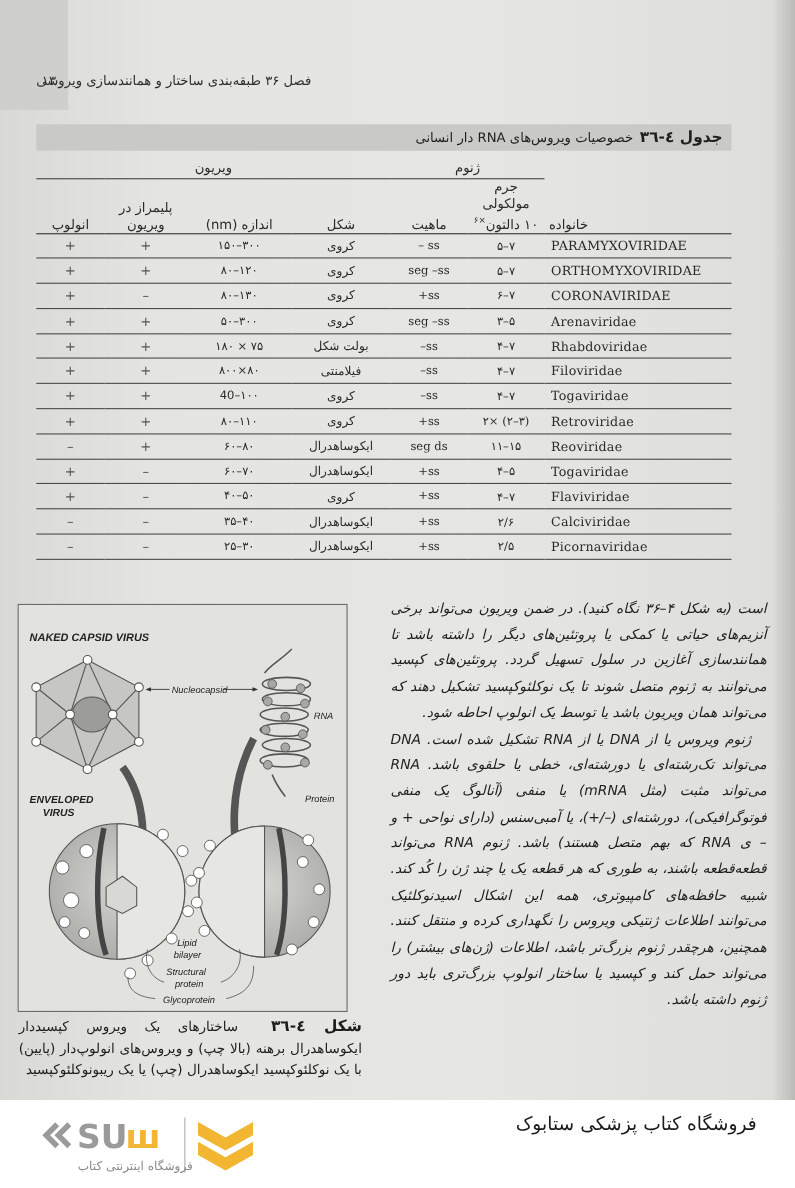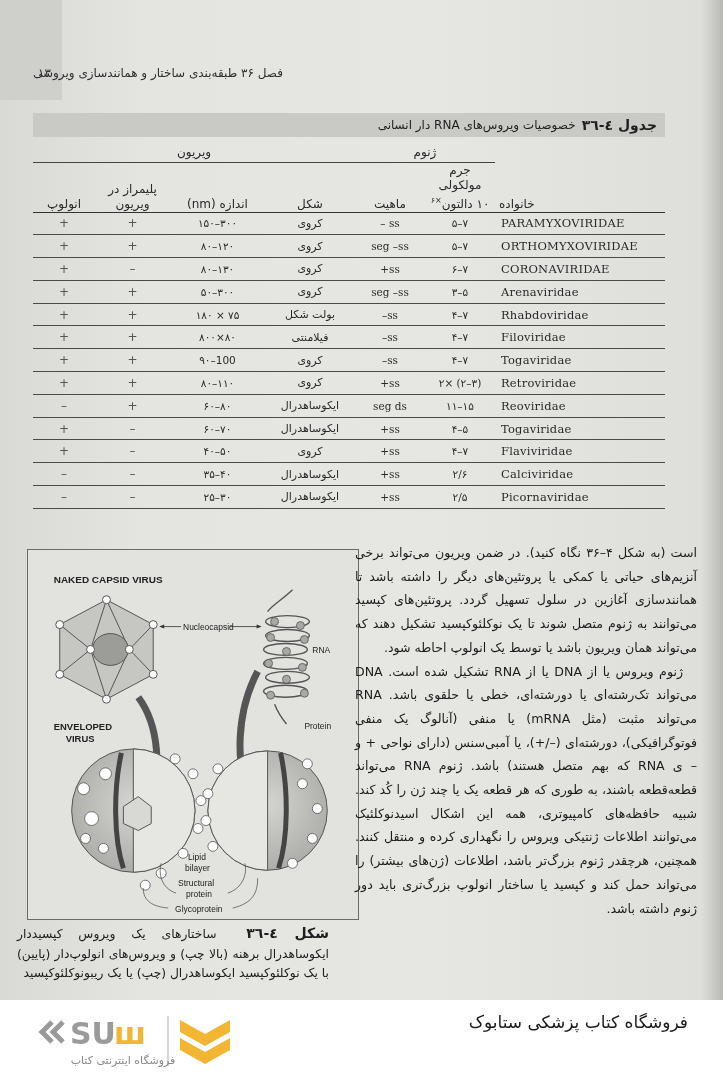--- a/index.html
+++ b/index.html
@@ -51,26 +51,26 @@
   tbody td.nature, tbody td.mass { direction: ltr; font-family: "DejaVu Serif", serif; font-size: 10.5px; }
   tbody td.shape { font-size: 11px; }
   tbody td.size { direction: ltr; font-size: 10.5px; }
   tbody td.sign { font-size: 12px; color: #555; }
 
   .body-text {
     position: absolute; top: 541px; left: 355px; width: 342px;
     direction: rtl; text-align: justify; text-align-last: right;
     font-size: 12.6px; line-height: 23.7px; color: #1d1d1d;
   }
-  .body-text p { margin: 0; }
+  .body-text p { margin: 0; font-style: italic; }
   .body-text p.indent { text-indent: 14px; }
 
   .figure-box {
-    position: absolute; top: 549px; left: 27px; width: 332px; height: 371px;
-    border: 1px solid #6a6a6a; background: #e2e2df;
+    position: absolute; top: 549px; left: 16px; width: 300px; height: 371px;
+    border: 1px solid #6a6a6a; background: #e2e2df; font-style: italic;
   }
   .figure-box svg { width: 100%; height: 100%; display: block; }
 
   .fig-caption {
     position: absolute; top: 924px; left: 17px; width: 312px;
     direction: rtl; text-align: justify; text-align-last: right;
     font-size: 12.3px; line-height: 19.5px; color: #1d1d1d;
   }
   .fig-caption .label { font-weight: bold; font-size: 14px; margin-left: 14px; }
 
@@ -189,21 +189,21 @@
           <td class="shape">فیلامنتی</td>
           <td class="size">۸۰۰×۸۰</td>
           <td class="sign">+</td>
           <td class="sign">+</td>
         </tr>
         <tr>
           <td class="family">Togaviridae</td>
           <td class="mass">۴–۷</td>
           <td class="nature">–ss</td>
           <td class="shape">کروی</td>
-          <td class="size">۹۰–100</td>
+          <td class="size">40–۱۰۰</td>
           <td class="sign">+</td>
           <td class="sign">+</td>
         </tr>
         <tr>
           <td class="family">Retroviridae</td>
           <td class="mass">۲× (۲–۳)</td>
           <td class="nature">+ss</td>
           <td class="shape">کروی</td>
           <td class="size">۸۰–۱۱۰</td>
           <td class="sign">+</td>

